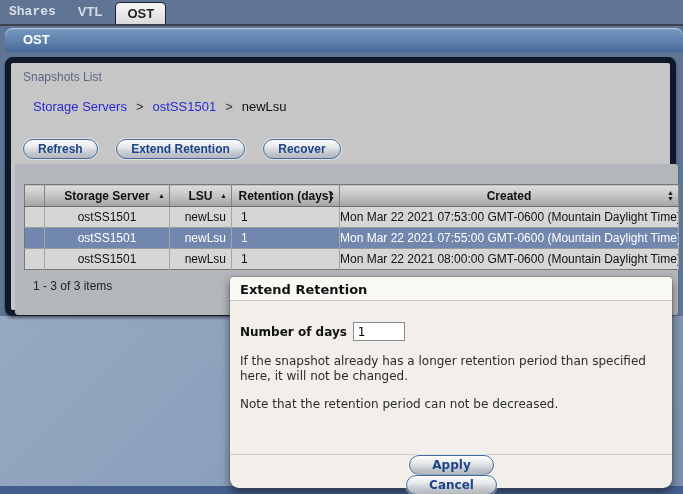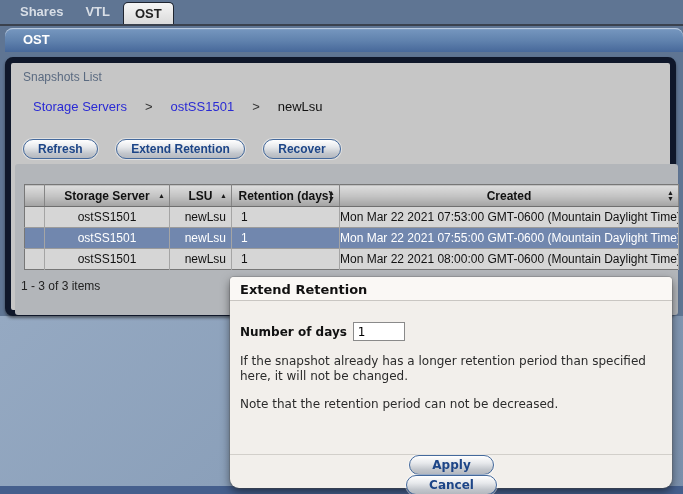--- a/index.html
+++ b/index.html
@@ -21,21 +21,21 @@
   
   .tabbar {
     position:absolute; left:0; top:0; width:683px; height:26px;
     display:flex; align-items:flex-end;
     border-bottom:2px solid #3a414d;
   }
   .tab-plain {
     color:#d8dee6; font-size:13px; font-weight:bold;
     padding:0 4px 5px 4px; cursor:default;
   }
-  .tab-plain.first { margin-left:16px; }
+  .tab-plain.first { margin-left:5px;font-family:Liberation Mono, monospace; }
   .tab-plain.second { margin-left:14px; }
   .tab-active {
     margin-left:9px; height:22px; padding:0 11px;
     background:linear-gradient(#f6f6f6,#dadada);
     border:1px solid #1f2530; border-bottom:none;
     border-radius:5px 5px 0 0;
     color:#222; font-size:13px; font-weight:bold;
     display:flex; align-items:center;
   }
 
@@ -54,21 +54,21 @@
     position:absolute; left:5px; top:57px; width:671px; height:259px;
     background:#c6c6c6; border:6px solid #0f172a; border-radius:8px;
     box-shadow:0 2px 3px rgba(25,25,25,.55);
   }
   .panel-title {
     position:absolute; left:12px; top:7px;
     color:#5a6a80; font-size:12px;
   }
   .breadcrumb {
     position:absolute; left:22px; top:36px; font-size:13px; color:#333;
-    display:flex; gap:18px; align-items:flex-end;
+    display:flex; gap:9px; align-items:flex-end;
   }
   .crumb-link { color:#2a2ad4; cursor:pointer; }
   .crumb-sep { color:#333; }
   .crumb-current { color:#111; }
 
   .btn {
     display:inline-block; height:20px; line-height:18px;
     padding:0 14px; margin-right:14px;
     border:1px solid #44699c; border-radius:10px;
     background:linear-gradient(#ffffff 0%,#e6e8eb 40%,#c2c6cc 75%,#b4b8bf 100%);
@@ -102,21 +102,21 @@
   .col-ret { width:108px; } .col-created { width:339px; }
   .td-ss { text-align:center; }
   .td-lsu { text-align:right; padding-right:5px; }
   .td-ret { text-align:left; padding-left:9px; }
   .td-created { text-align:center; }
   tr.selected td { background:#7187ae; color:#ffffff; }
   .sort { position:absolute; right:4px; top:50%; transform:translateY(-50%);
           display:flex; flex-direction:column; line-height:5px; color:#1a1a1a; }
   .sort span { font-size:7px; height:6px; }
   .pagination {
-    position:absolute; left:10px; top:216px; font-size:12px; color:#222;
+    position:absolute; left:22px; top:216px; font-size:12px; color:#222;
   }
 
   
   .dialog {
     position:absolute; left:230px; top:277px; width:442px; height:211px;
     background:#f2efeb; border-radius:4px 4px 9px 9px;
     box-shadow:0 4px 10px rgba(0,0,0,.5), 0 0 0 1px rgba(120,120,120,.35);
     font-family:"DejaVu Sans", sans-serif; font-size:12px; color:#2b2b2b;
   }
   .dialog-title {

